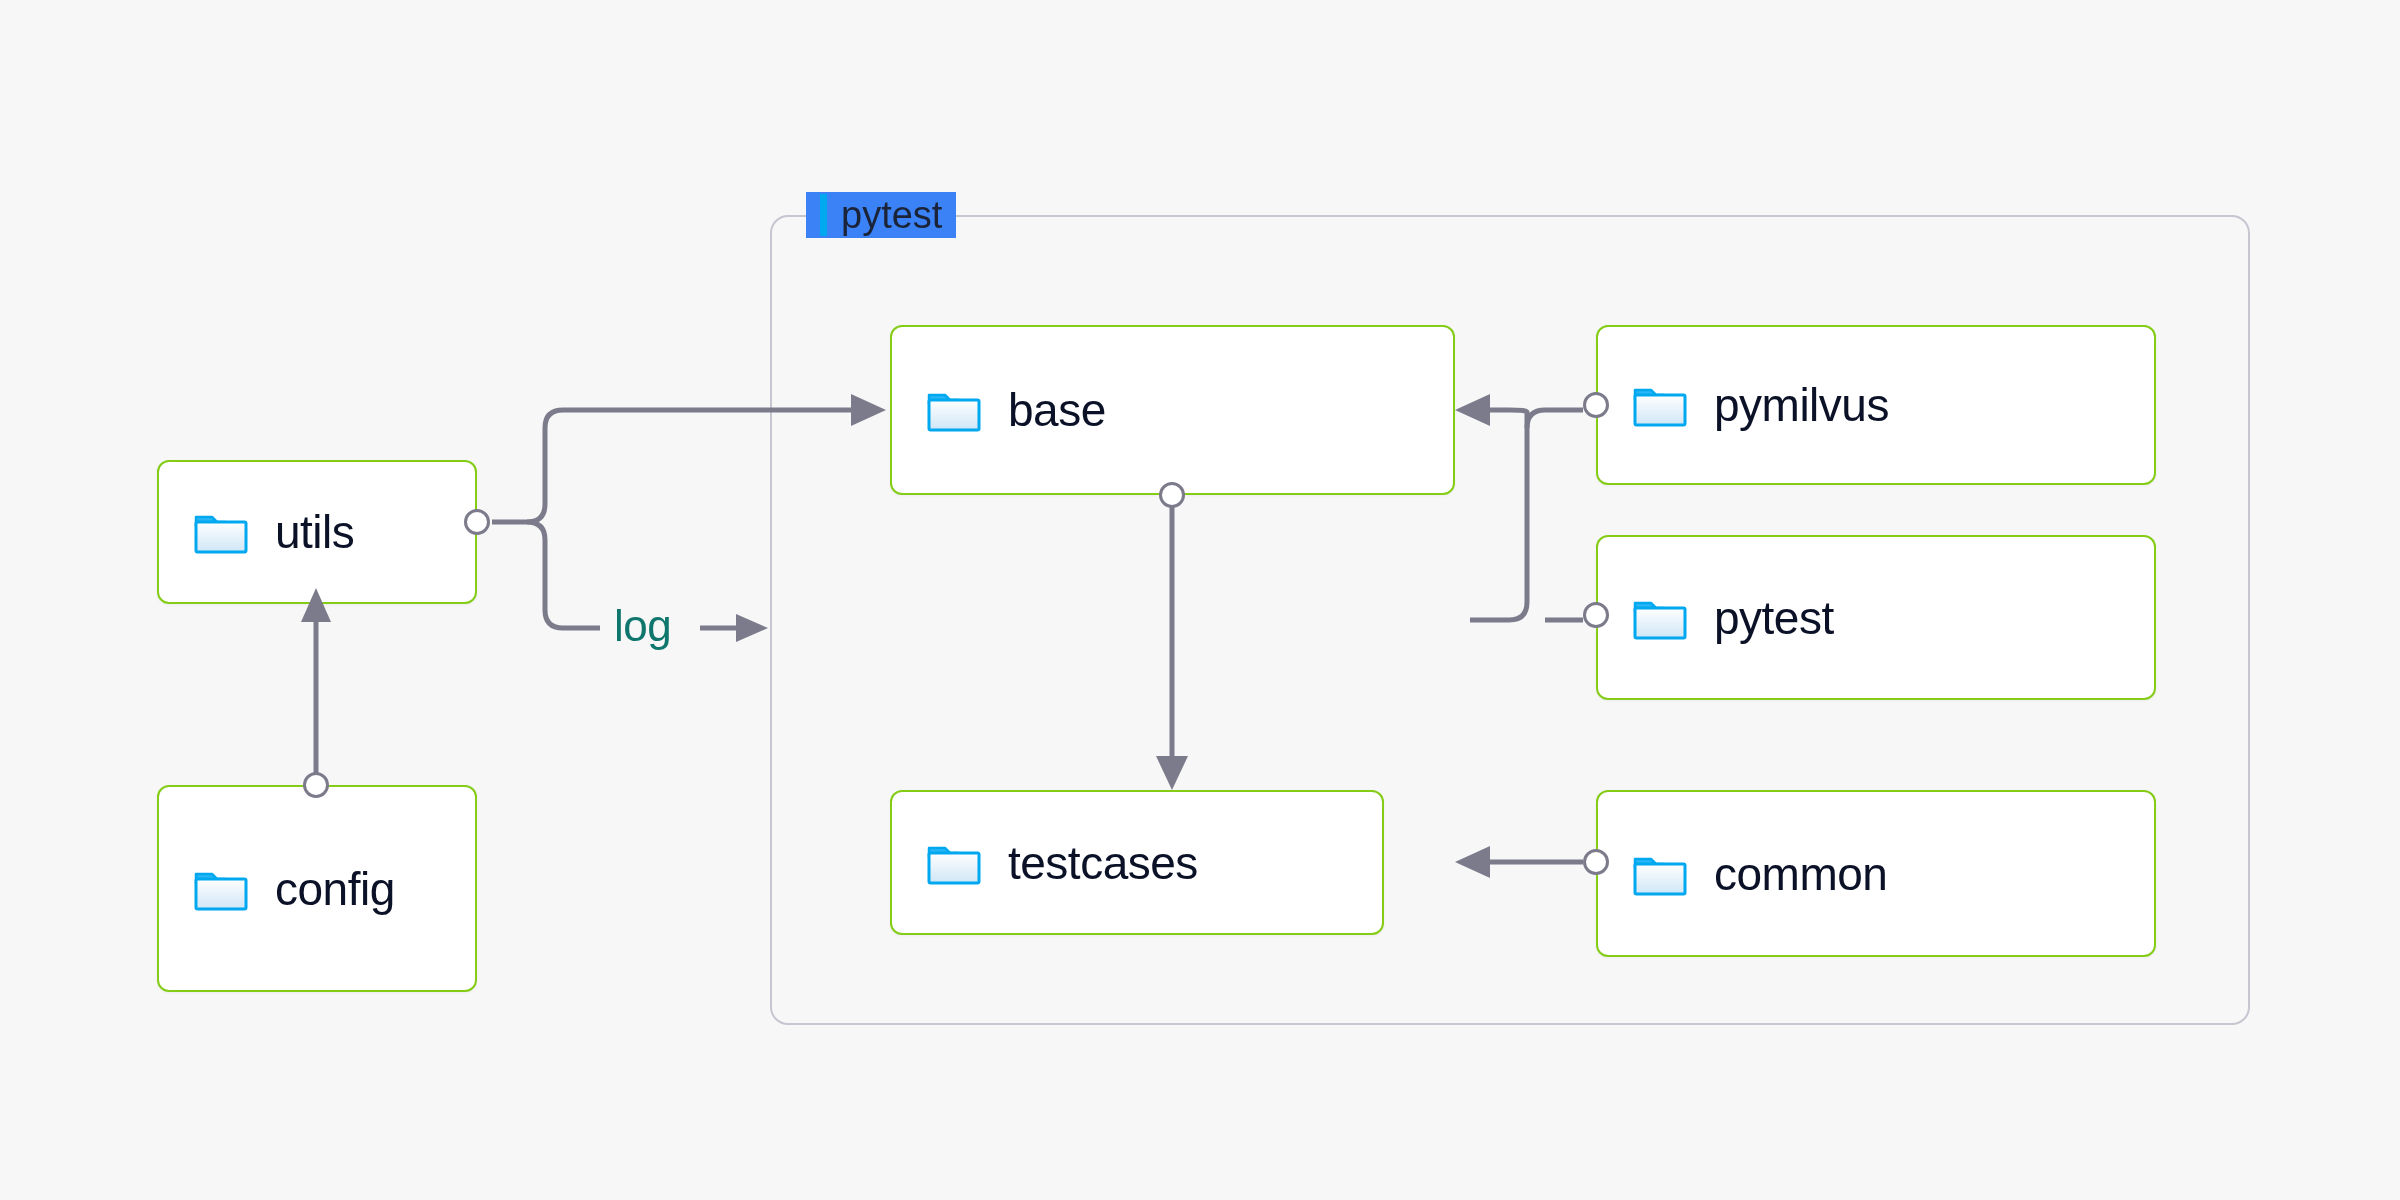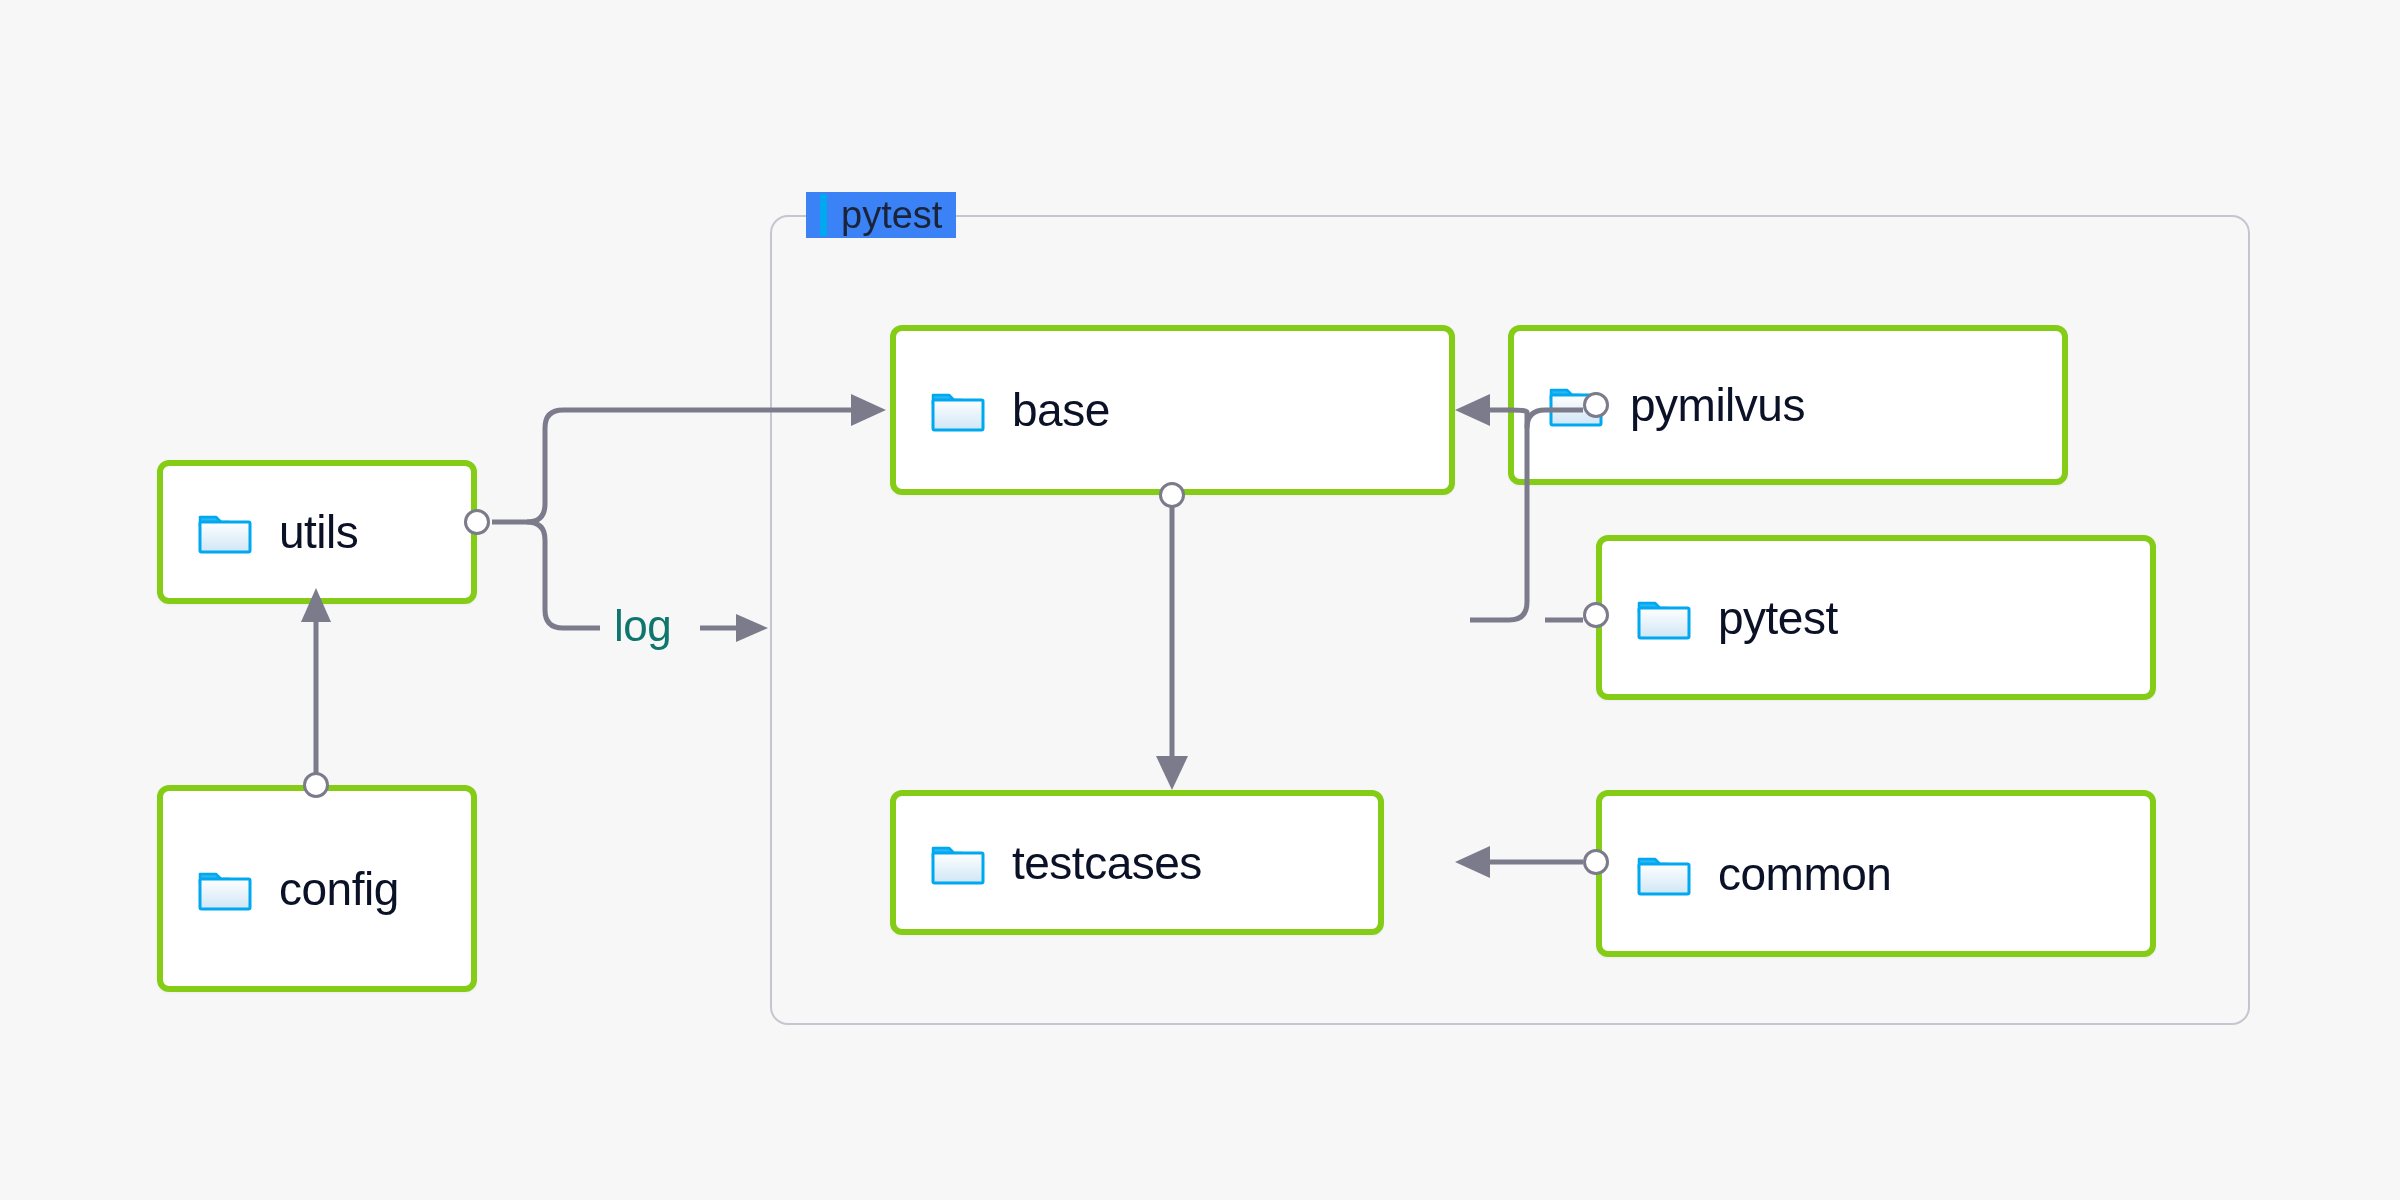--- a/index.html
+++ b/index.html
@@ -45,21 +45,21 @@
     font-size: 38px;
     color: #1b2338;
     line-height: 1;
     white-space: nowrap;
   }
 
   
   .node {
     position: absolute;
     background: #ffffff;
-    border: 6px solid #84cc16;
+    border: 2px solid #84cc16;
     border-radius: 12px;
     box-sizing: border-box;
     display: flex;
     align-items: center;
     box-shadow: 0 1px 3px rgba(20,20,40,0.045);
   }
   .node-inner {
     display: flex;
     align-items: center;
     gap: 26px;
@@ -207,21 +207,21 @@
   <div class="node" style="left:890px; top:790px; width:494px; height:145px;">
     <div class="node-inner">
       <svg class="folder-icon" viewBox="0 0 56 46">
         <path d="M3 8 h16 l5 5 h8 v4 H3 Z" fill="#29b6f6" stroke="#00a8f0" stroke-width="2.5" stroke-linejoin="round"></path>
         <rect x="3" y="13" width="50" height="30" rx="1.5" fill="url(#fg1)" stroke="#00a8f0" stroke-width="3"></rect>
       </svg>
       <span class="node-label">testcases</span>
     </div>
   </div>
 
-  <div class="node" style="left:1508px; top:325px; width:560px; height:160px;">
+  <div class="node" style="left:1596px; top:325px; width:560px; height:160px;">
     <div class="node-inner">
       <svg class="folder-icon" viewBox="0 0 56 46">
         <path d="M3 8 h16 l5 5 h8 v4 H3 Z" fill="#29b6f6" stroke="#00a8f0" stroke-width="2.5" stroke-linejoin="round"></path>
         <rect x="3" y="13" width="50" height="30" rx="1.5" fill="url(#fg1)" stroke="#00a8f0" stroke-width="3"></rect>
       </svg>
       <span class="node-label">pymilvus</span>
     </div>
   </div>
   <div class="port" style="left:1583px; top:392px;"></div>
 

